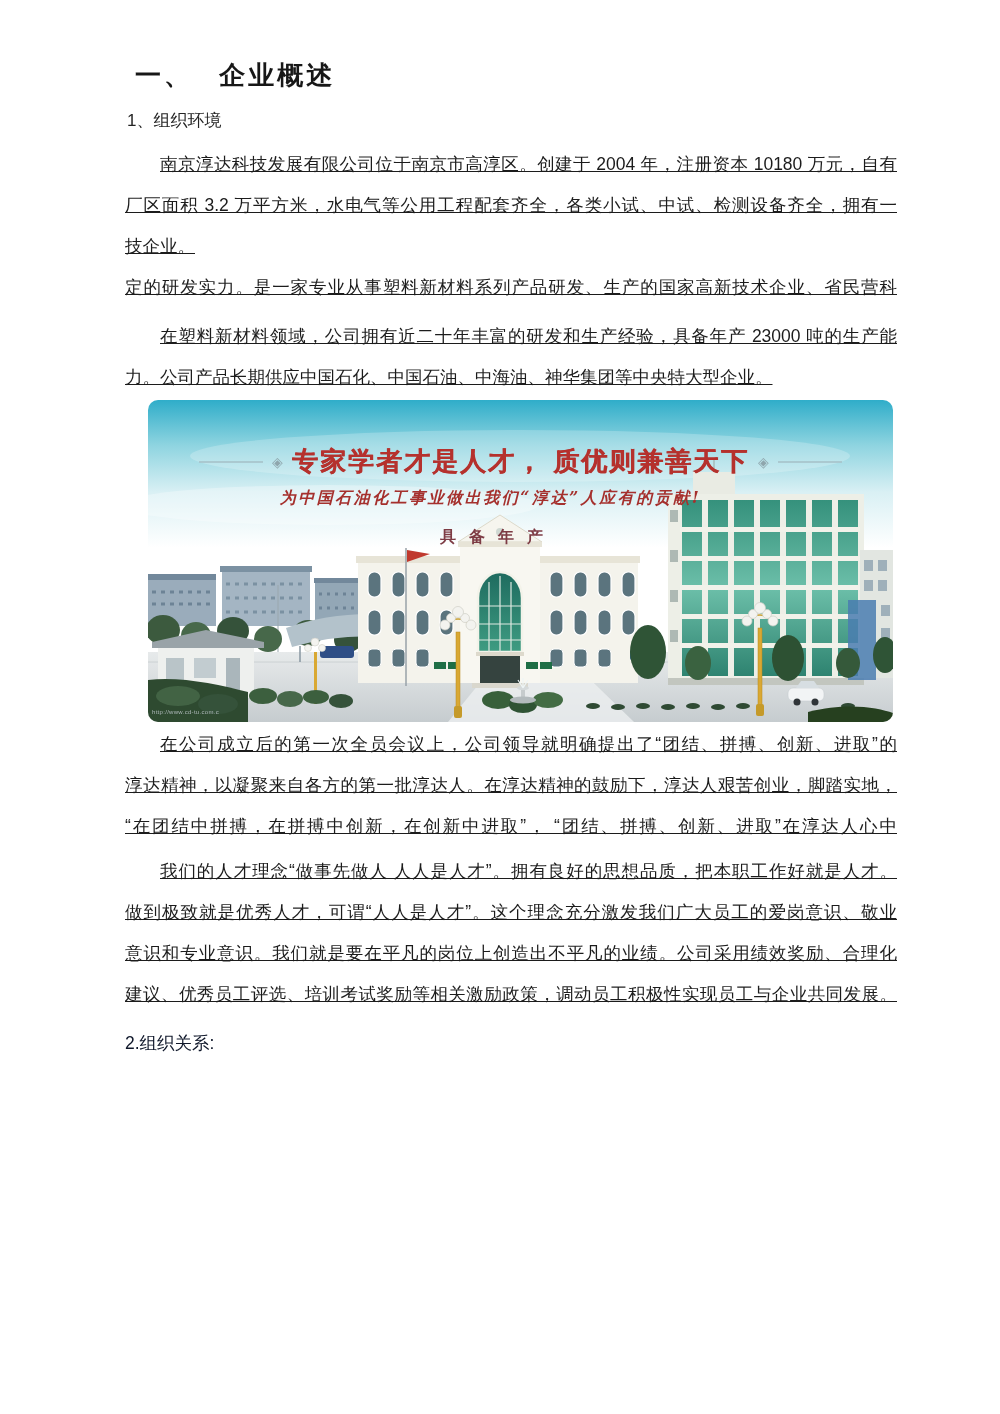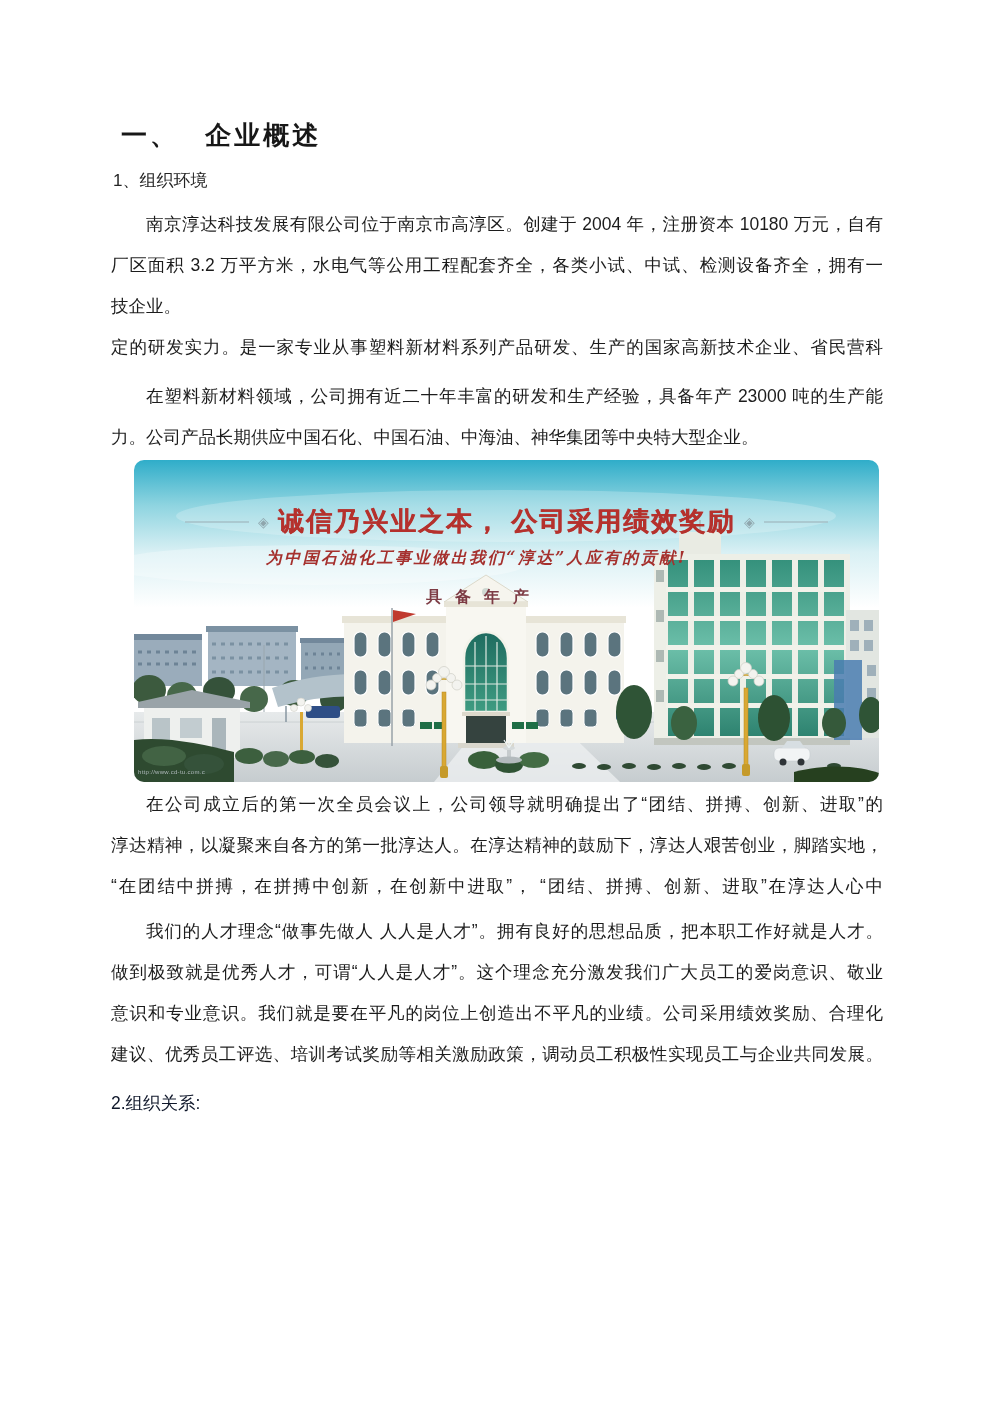--- a/index.html
+++ b/index.html
@@ -1,25 +1,25 @@
 <!DOCTYPE html>
 <html><head>
 <meta charset="utf-8">
 <style>
   html,body{margin:0;padding:0;background:#ffffff;}
   .page{position:relative;width:1000px;height:1414px;background:#ffffff;overflow:hidden;
         font-family:"Liberation Sans","DejaVu Sans",sans-serif;color:#1e1e1e;}
-  .content{position:absolute;left:111px;top:0;width:772px;padding-top:118px;}
+  .content{position:absolute;left:125px;top:0;width:772px;padding-top:58px;}
   .heading{font-size:26px;font-weight:bold;letter-spacing:3px;word-spacing:16px;
            margin:0 0 16px 10px;color:#171717;}
   .sub{font-size:17px;margin:0 0 12px 2px;color:#242424;}
   .para{margin:0 0 8px 0;}
   .para.tight{margin-bottom:2px;}
   .para.after-photo{margin:2px 0 4px 0;}
-  .line{font-size:17.5px;line-height:41px;height:41px;overflow:hidden;color:#1c1c1c;}
+  .line{font-size:17.5px;line-height:41px;height:41px;overflow:hidden;color:#1c1c1c;text-decoration:underline;}
   .jl{text-align:justify;text-align-last:justify;text-justify:inter-character;}
   .ll{text-align:left;}
   .ind{text-indent:35px;}
   .sec-label{font-size:17.5px;line-height:41px;color:#0f172a;}
   .p5{margin-top:12px;}
   
   .photo{position:relative;width:745px;height:322px;margin:2px 0 2px 23px;
          border-radius:10px;overflow:hidden;background:#fff;}
   .photo svg{position:absolute;left:0;top:0;}
   .slogan-row{position:absolute;top:44px;left:0;width:745px;display:flex;
@@ -296,21 +296,21 @@
           <ellipse cx="570" cy="307" rx="7" ry="3" fill="#2f4a33"></ellipse>
           <ellipse cx="595" cy="306" rx="7" ry="3" fill="#2f4a33"></ellipse>
           <ellipse cx="700" cy="306" rx="7" ry="3" fill="#2f4a33"></ellipse>
           <path d="M660,312 C700,302 730,308 745,313 L745,322 L660,322 Z" fill="#26401f"></path>
         </g>
       </svg>
 
       <div class="slogan-row">
         <span class="flourish-line"></span>
         <span class="diamond">◈</span>
-        <span class="slogan-text">诚信乃兴业之本， 公司采用绩效奖励</span>
+        <span class="slogan-text">专家学者才是人才， 质优则兼善天下</span>
         <span class="diamond">◈</span>
         <span class="flourish-line"></span>
       </div>
       <div class="slogan-sub">为中国石油化工事业做出我们“淳达”人应有的贡献!</div>
       <div class="sign">具备年产</div>
       <div class="watermark">http://www.cd-tu.com.c</div>
     </div>
 
     <div class="para after-photo">
       <div class="line jl ind">在公司成立后的第一次全员会议上，公司领导就明确提出了“团结、拼搏、创新、进取”的</div>

